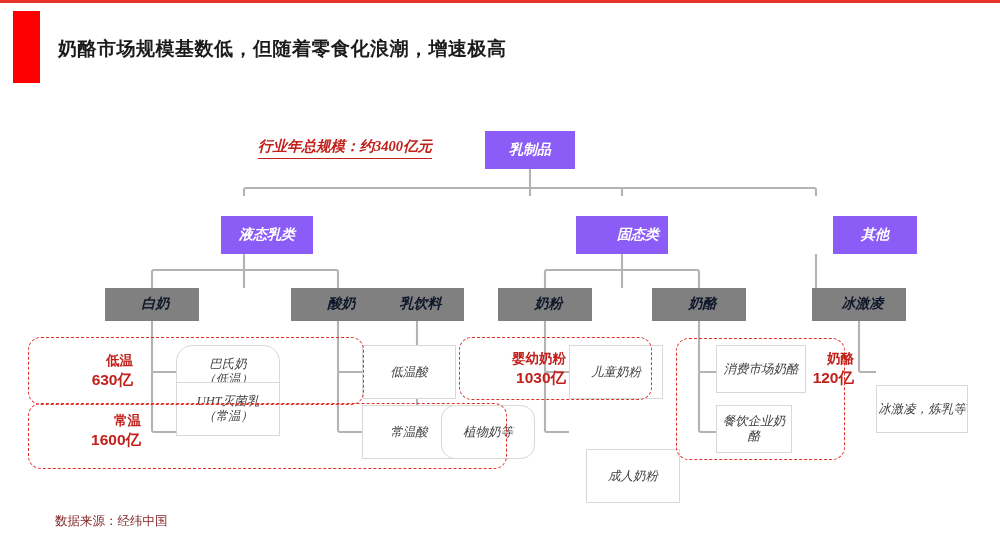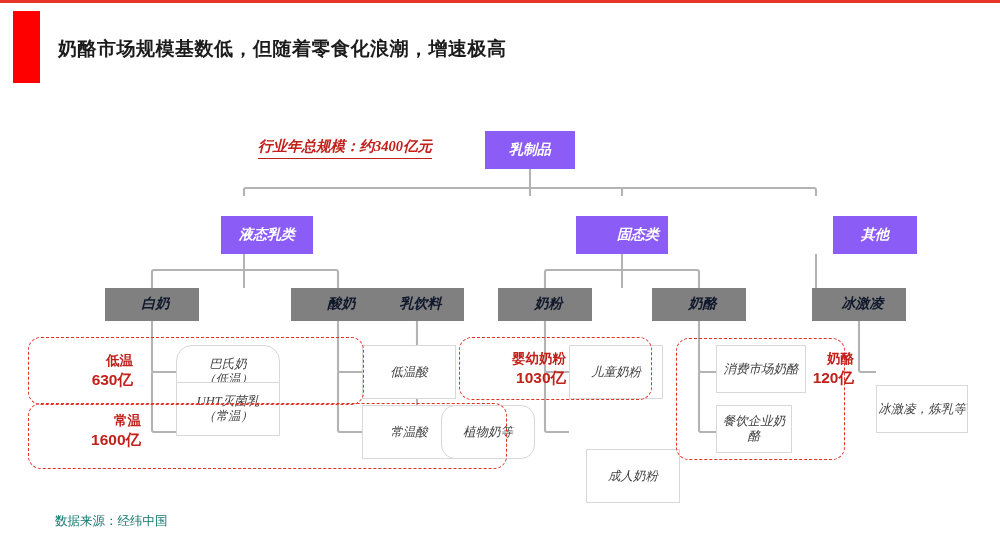--- a/index.html
+++ b/index.html
@@ -16,21 +16,21 @@
   .accent-bar{
     position:absolute;left:13px;top:11px;width:27px;height:72px;background:#fe0000;
   }
   .page-title{
     position:absolute;left:58px;top:36px;
     font-size:19px;font-weight:600;color:#1b1b1b;
     letter-spacing:.5px;white-space:nowrap;
   }
   .source{
     position:absolute;left:55px;top:513px;
-    font-size:12.5px;color:#0f766e;white-space:nowrap;
+    font-size:12.5px;color:#7f1d1d;white-space:nowrap;
   }
 
   
   #diagram{position:absolute;left:0;top:0;width:1000px;height:556px;}
   #lines{position:absolute;left:0;top:0;width:1000px;height:556px;pointer-events:none;}
 
   .node{
     position:absolute;box-sizing:border-box;
     display:flex;align-items:center;justify-content:center;text-align:center;
     font-family:"Liberation Serif","DejaVu Serif",serif;

